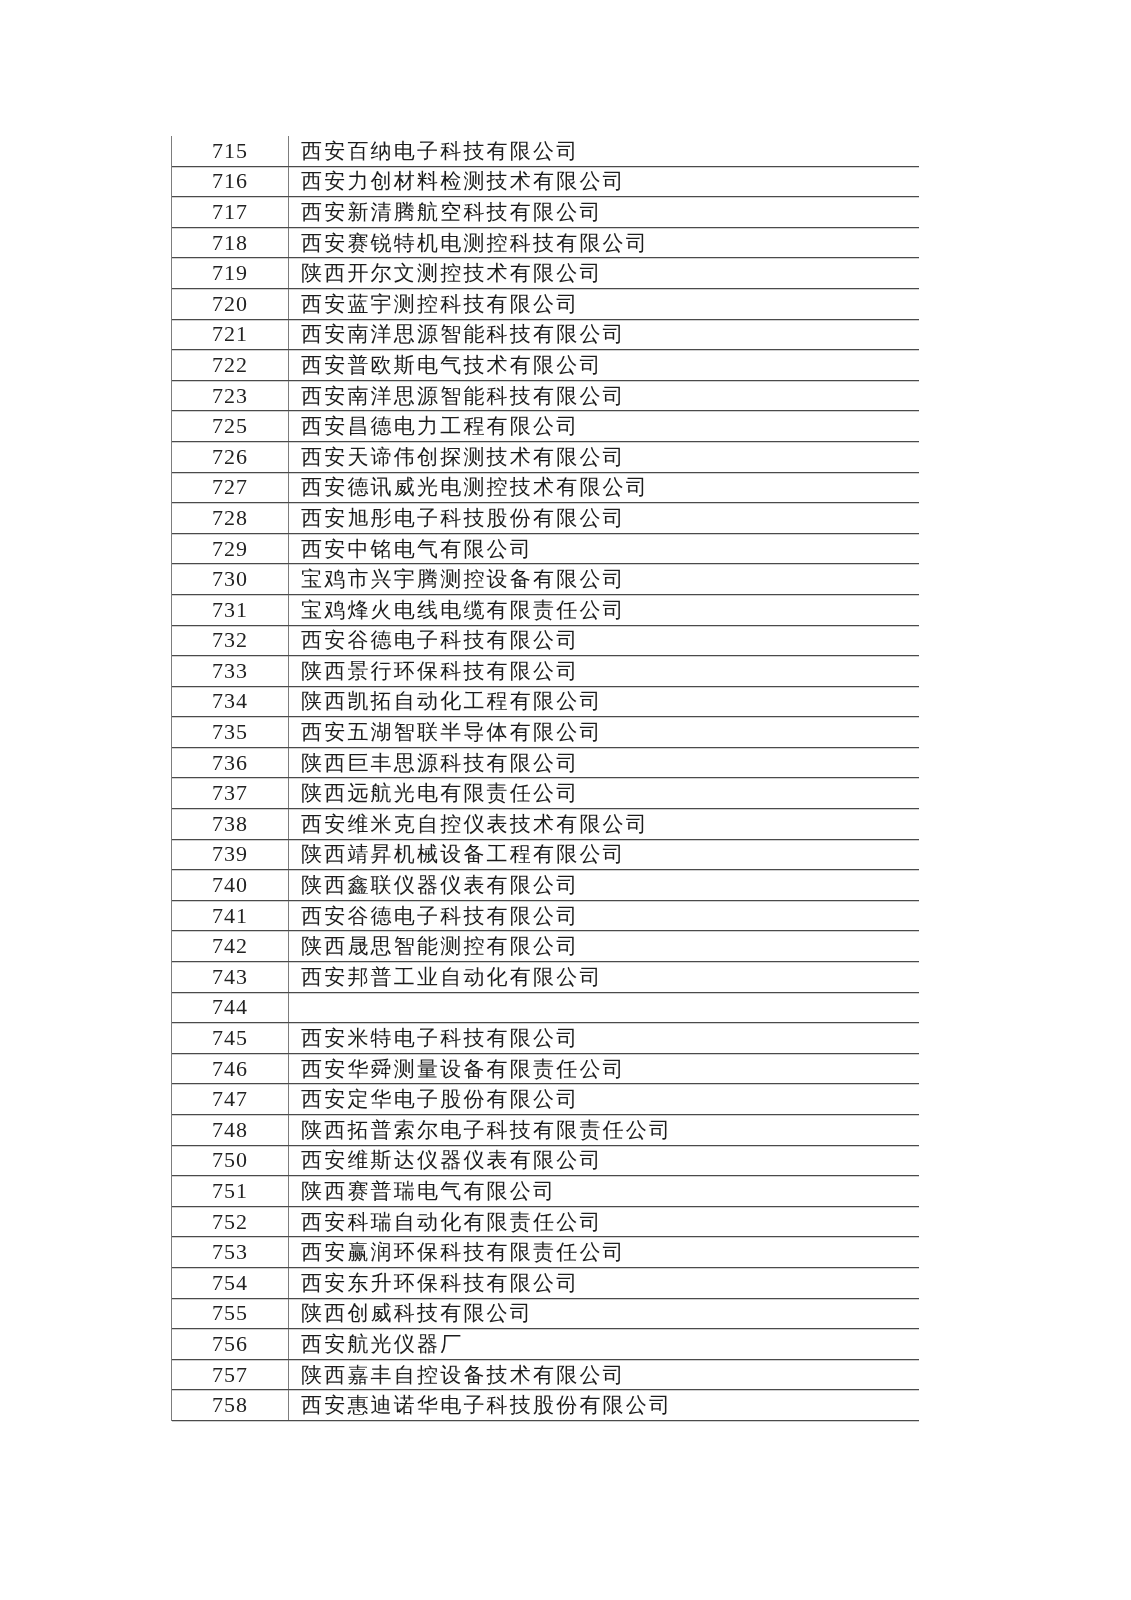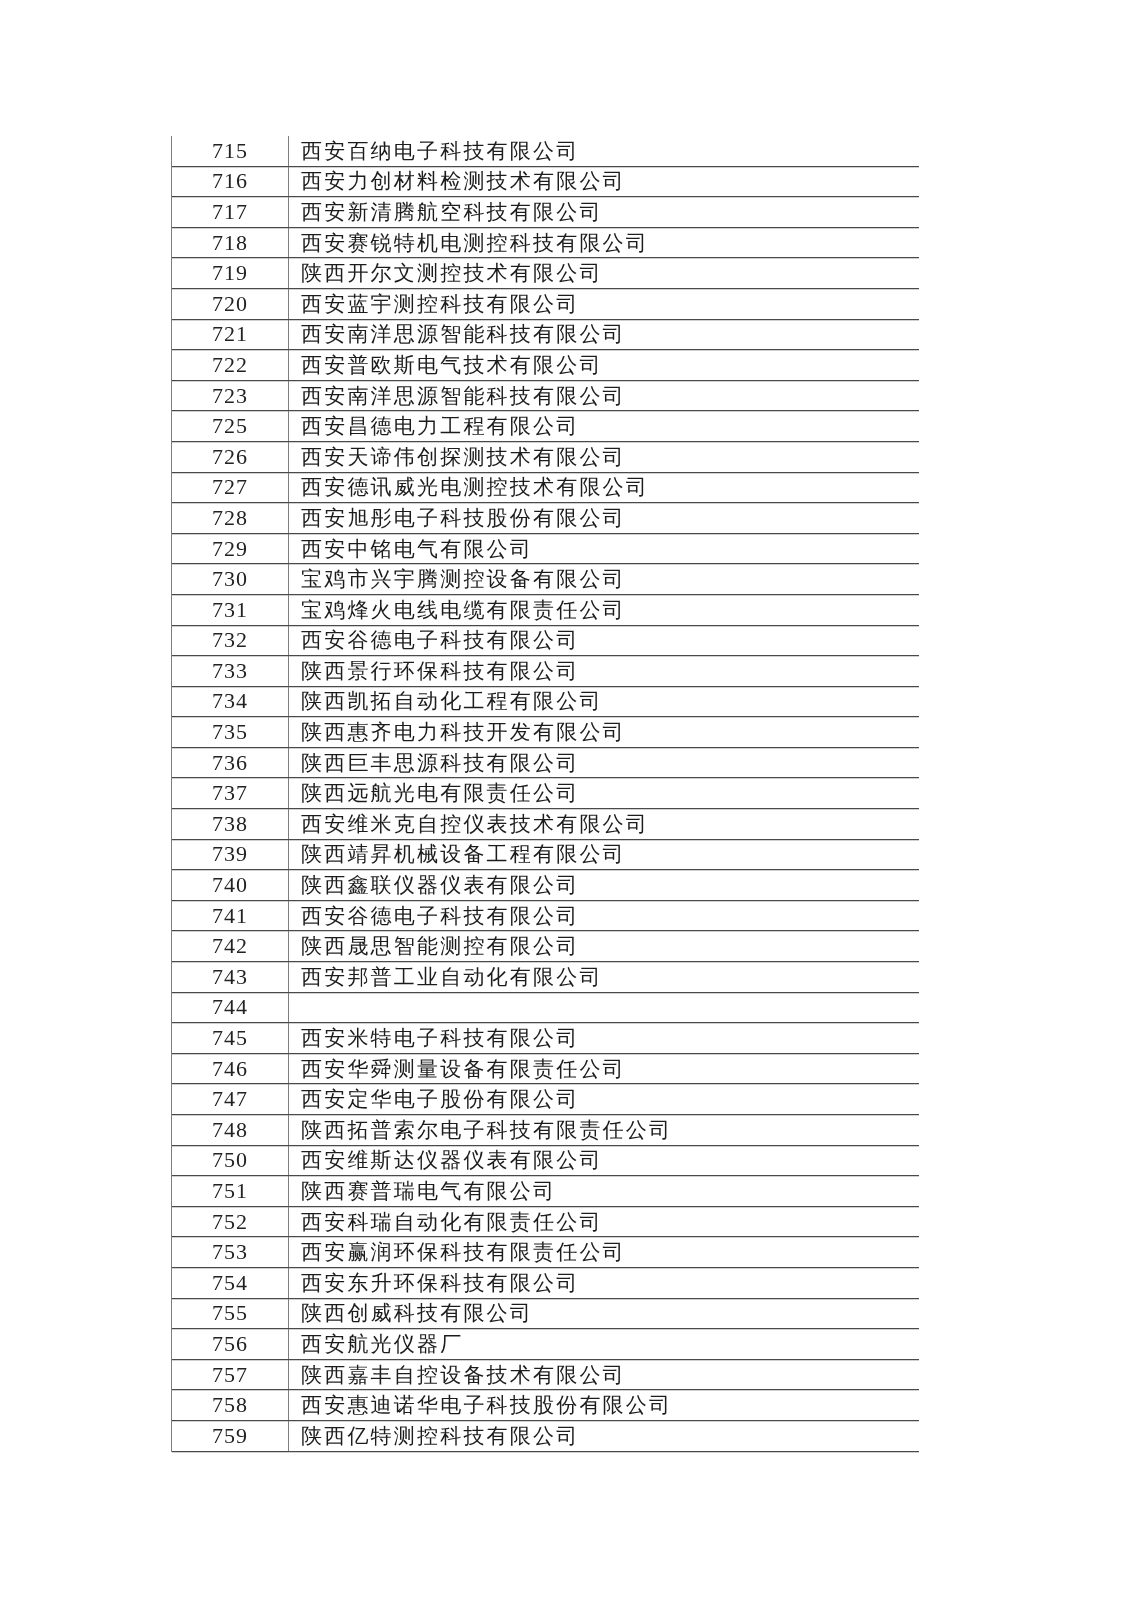--- a/index.html
+++ b/index.html
@@ -135,21 +135,21 @@
       <div class="row">
         <div class="cell num">733</div>
         <div class="cell name">陕西景行环保科技有限公司</div>
       </div>
       <div class="row">
         <div class="cell num">734</div>
         <div class="cell name">陕西凯拓自动化工程有限公司</div>
       </div>
       <div class="row">
         <div class="cell num">735</div>
-        <div class="cell name">陕西惠齐电力科技开发有限公司</div>
+        <div class="cell name">西安五湖智联半导体有限公司</div>
       </div>
       <div class="row">
         <div class="cell num">736</div>
         <div class="cell name">陕西巨丰思源科技有限公司</div>
       </div>
       <div class="row">
         <div class="cell num">737</div>
         <div class="cell name">陕西远航光电有限责任公司</div>
       </div>
       <div class="row">
@@ -223,19 +223,15 @@
         <div class="cell num">756</div>
         <div class="cell name">西安航光仪器厂</div>
       </div>
       <div class="row">
         <div class="cell num">757</div>
         <div class="cell name">陕西嘉丰自控设备技术有限公司</div>
       </div>
       <div class="row">
         <div class="cell num">758</div>
         <div class="cell name">西安惠迪诺华电子科技股份有限公司</div>
-      </div>
-      <div class="row">
-        <div class="cell num">759</div>
-        <div class="cell name">陕西亿特测控科技有限公司</div>
       </div>
     </div>
 </div>
 
 </body></html>

